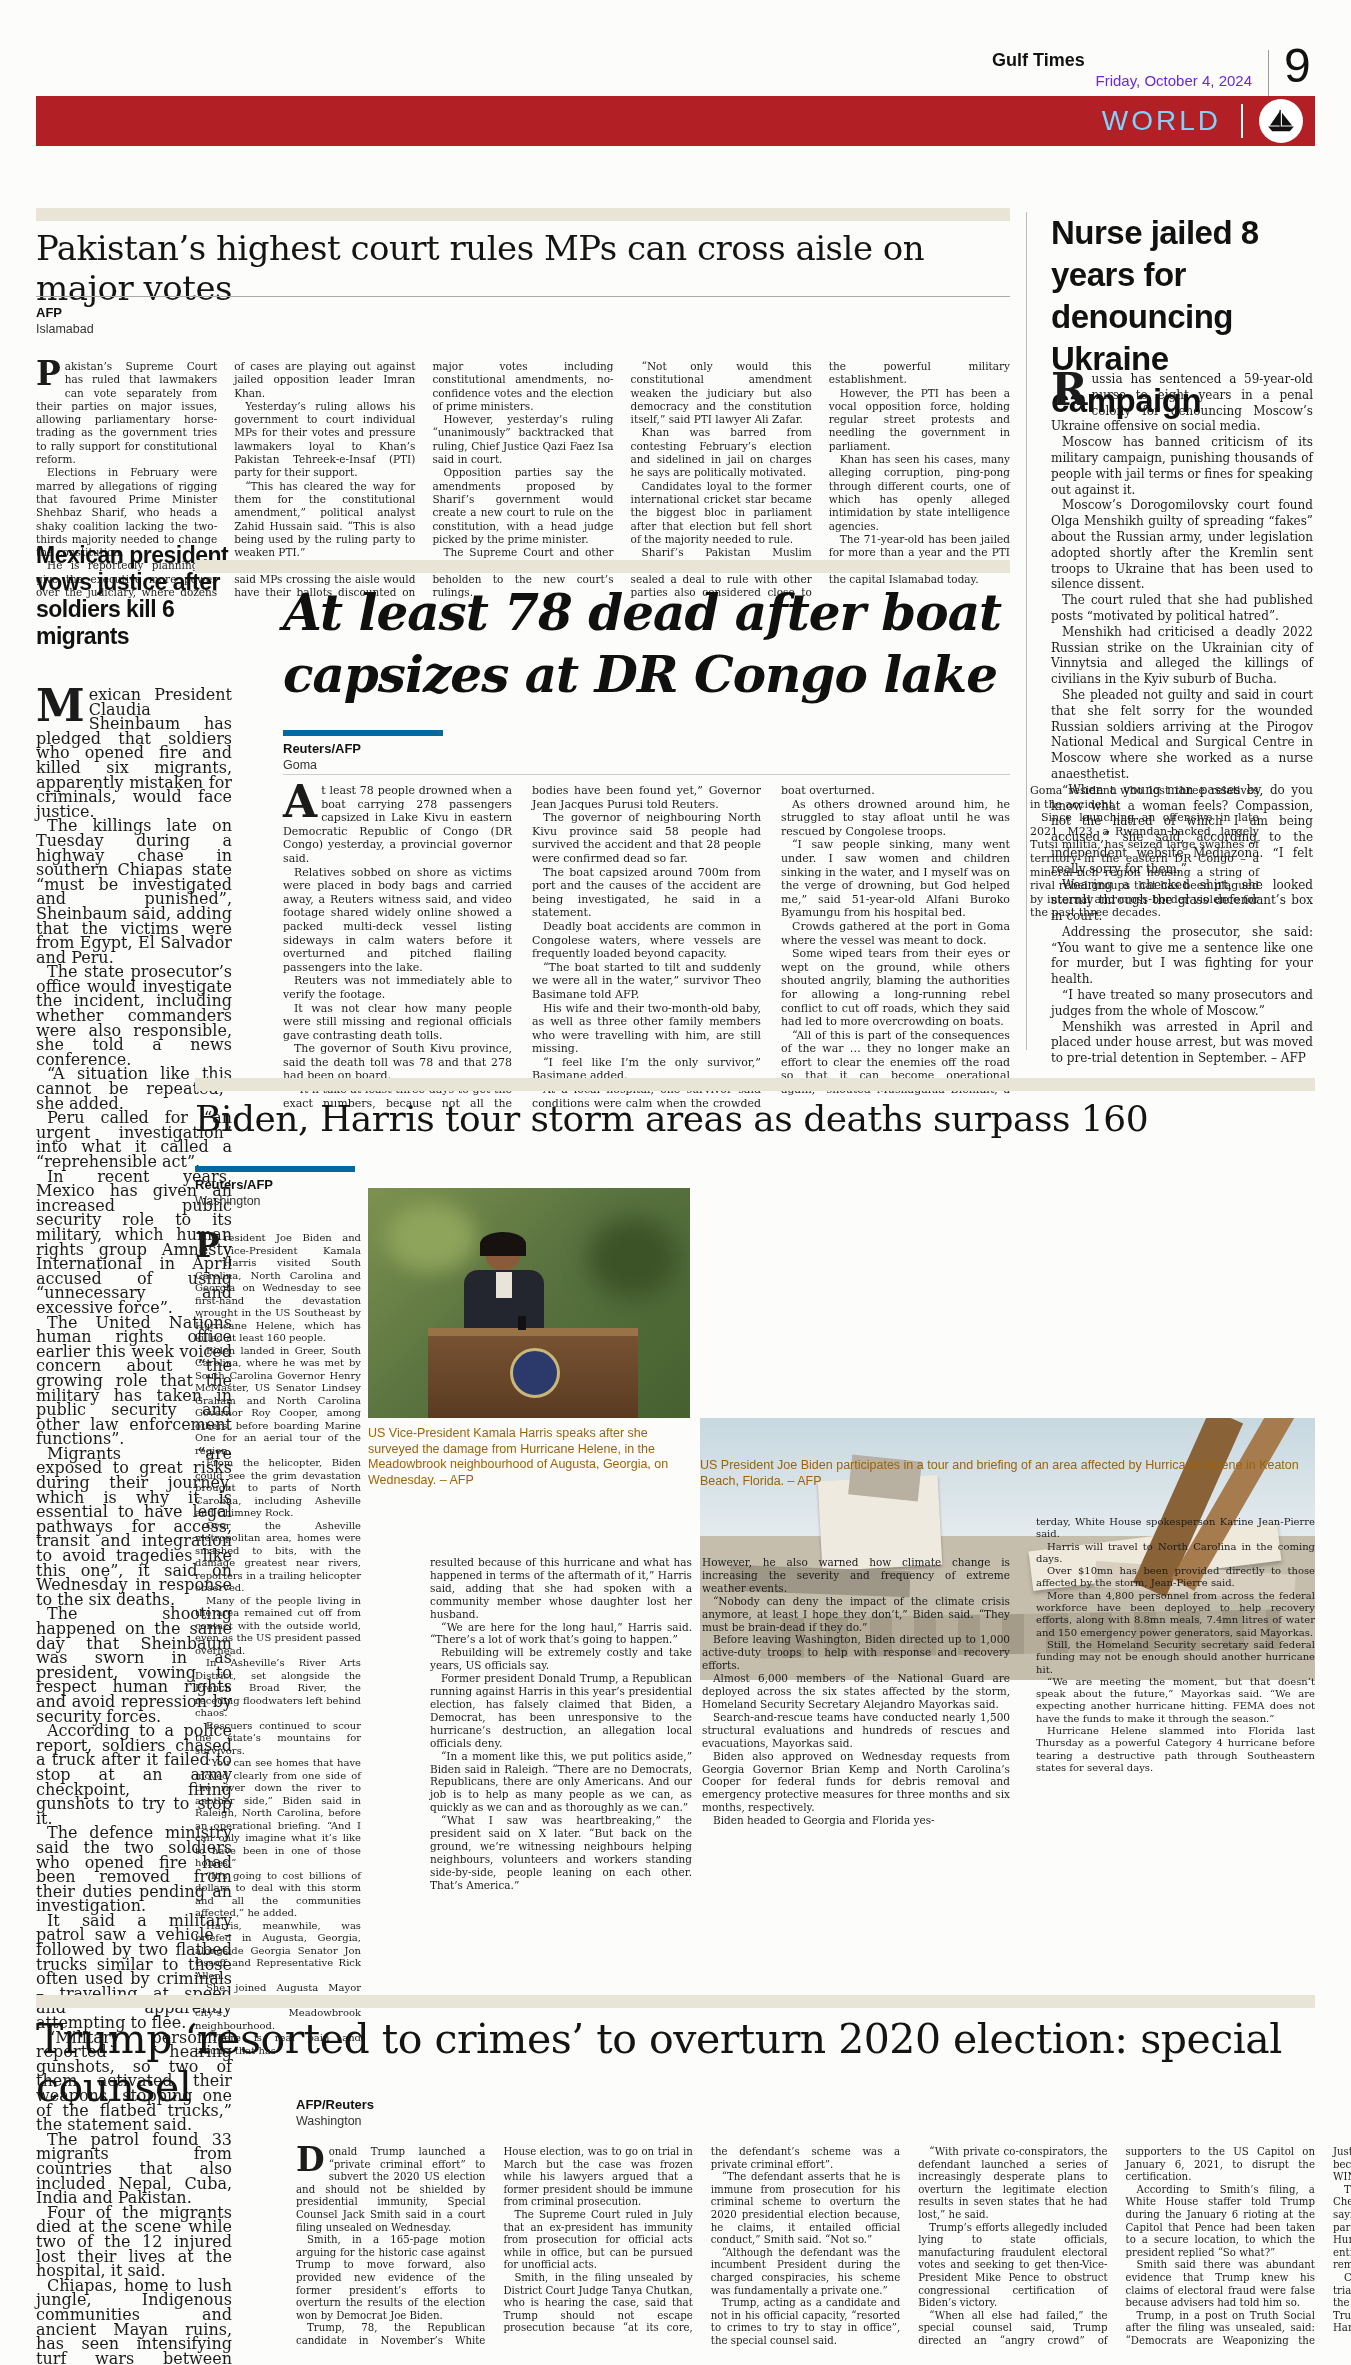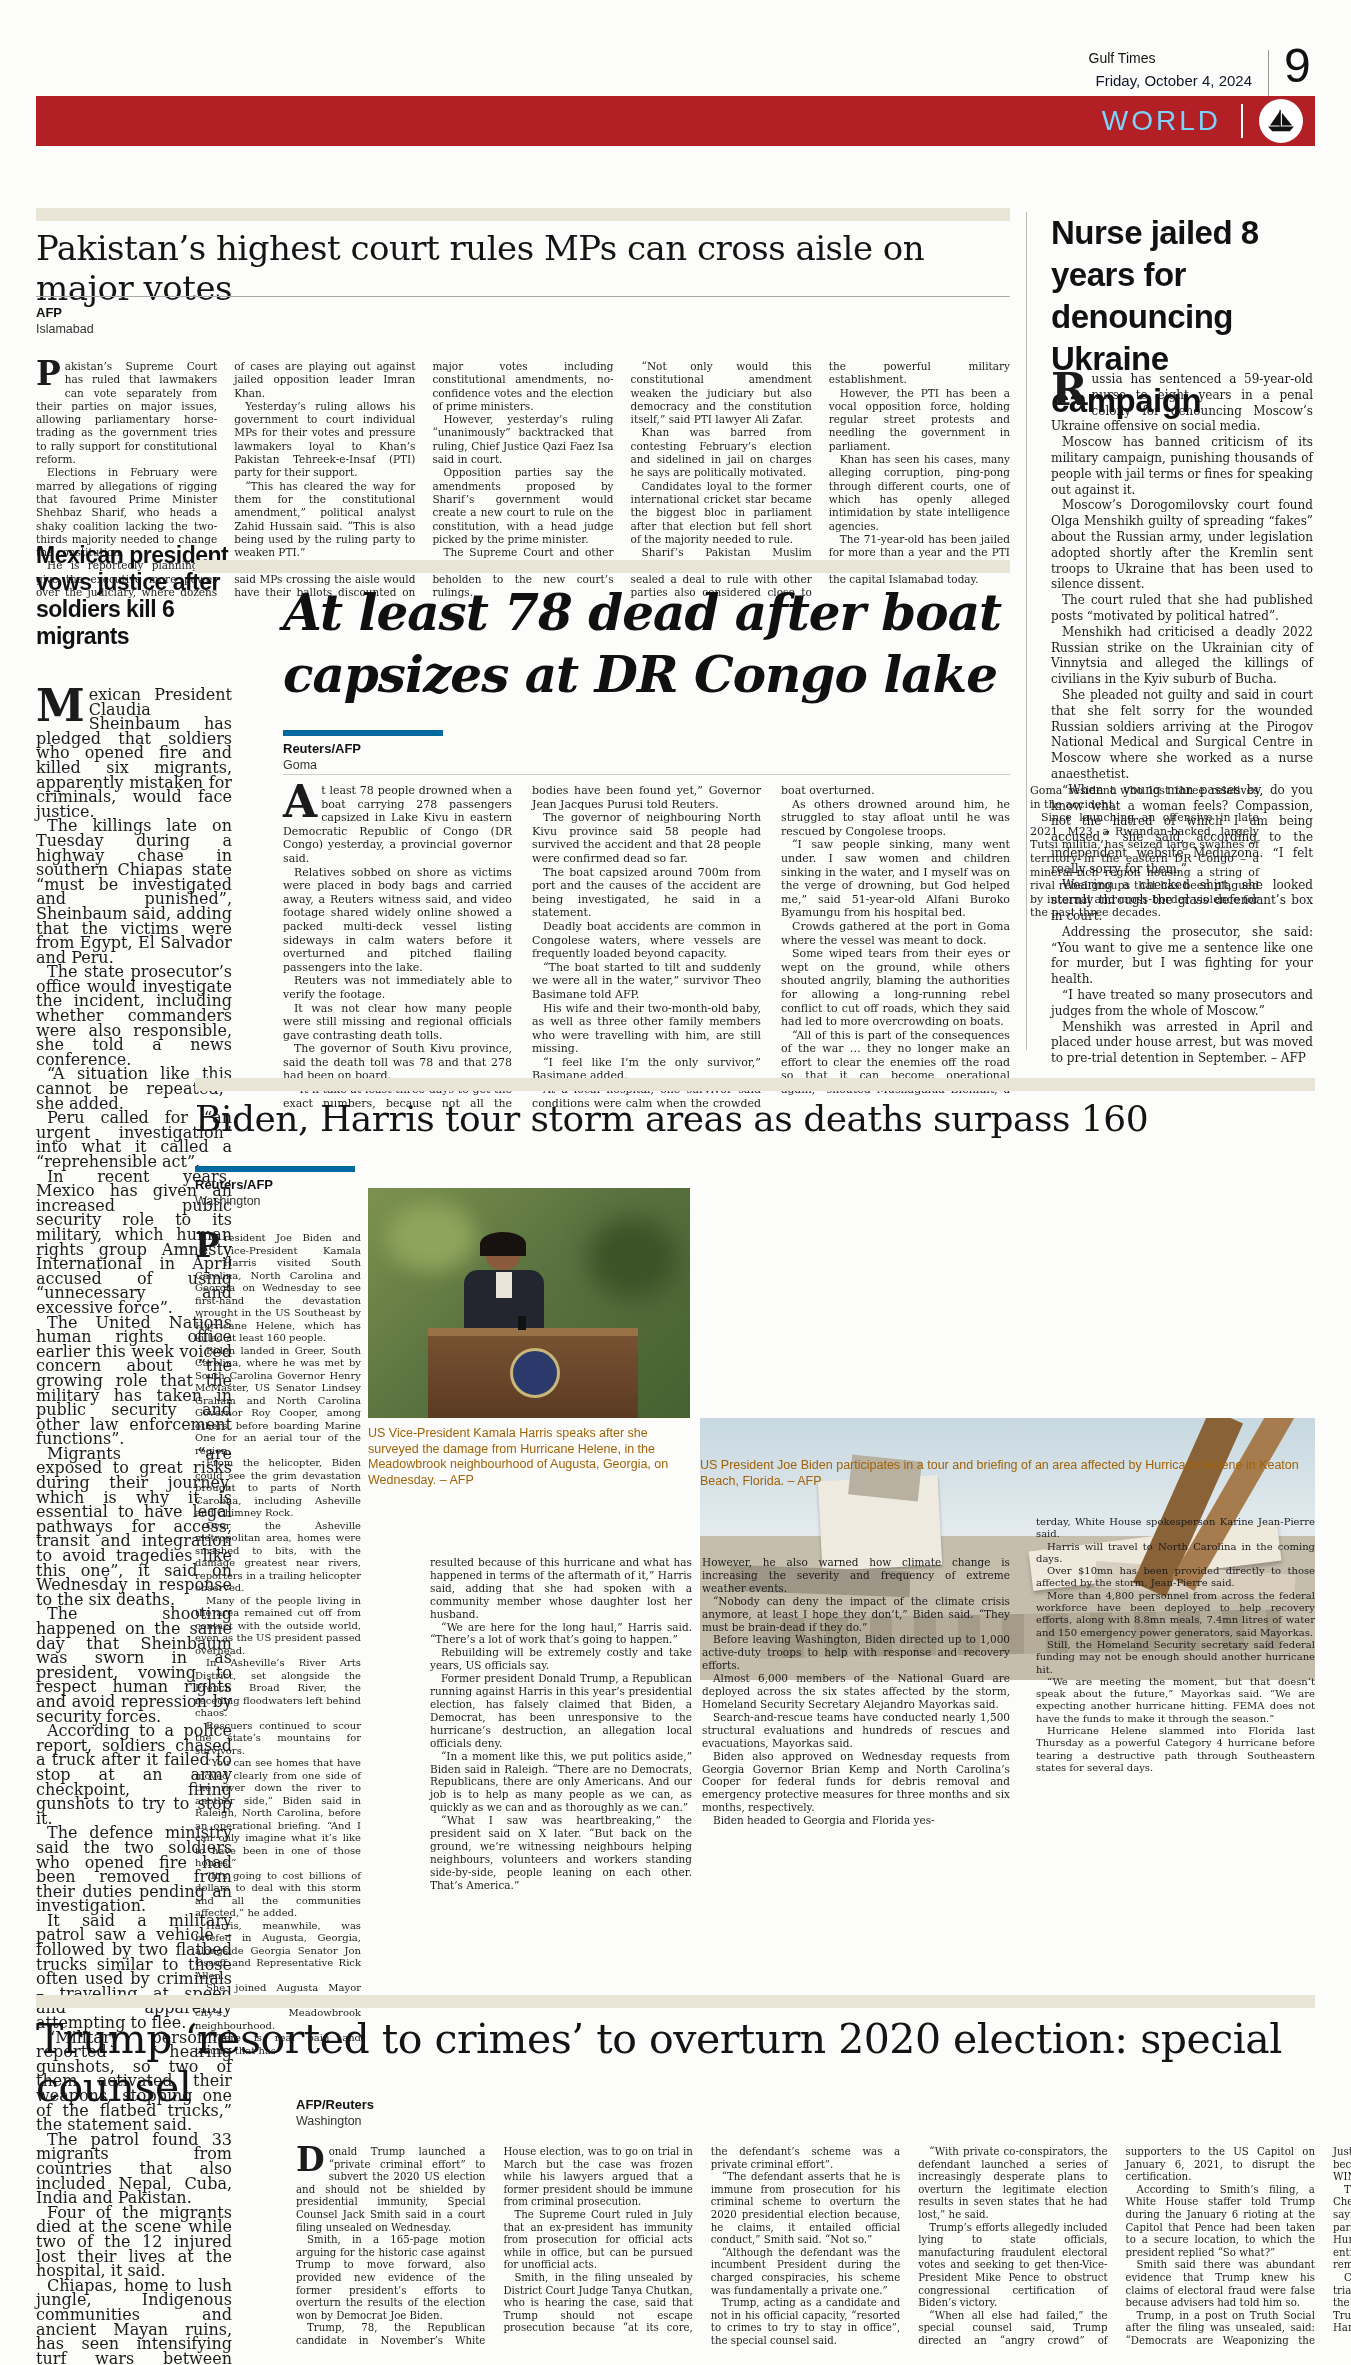--- a/index.html
+++ b/index.html
@@ -23,22 +23,22 @@
   .cols{column-fill:balance;}
   .caption{font-family:"Liberation Sans",sans-serif;color:#a16207;}
   .hr{border-top:1px solid #aaa;height:0;}
   .vr{border-left:1px solid #bbb;width:0;}
   .banner{background:#b21f24;display:flex;align-items:center;justify-content:flex-end;}
   .banner .word{color:#7dd3fc;font-family:"Liberation Sans",sans-serif;font-weight:300;font-size:28px;letter-spacing:3px;}
   .banner .bdiv{width:2px;height:34px;background:#fff;margin:0 16px 0 20px;}
   .circle{width:44px;height:44px;border-radius:50%;background:#fff;display:flex;align-items:center;justify-content:center;margin-right:12px;}
   .photo{overflow:hidden;position:relative;background:#ccc;}
   .ph-shape{position:absolute;}
-  .masthead-name{font-family:"Liberation Sans",sans-serif;font-weight:400;font-size:14px;color:#111;text-align:center;}
-  .masthead-date{font-family:"Liberation Sans",sans-serif;font-size:15px;color:#0f172a;text-align:right;}
+  .masthead-name{font-family:"Liberation Sans",sans-serif;font-weight:700;font-size:18px;color:#111;text-align:left;}
+  .masthead-date{font-family:"Liberation Sans",sans-serif;font-size:15px;color:#6d28d9;text-align:right;}
   .pageno{font-family:"Liberation Sans",sans-serif;font-size:48px;color:#111;}
 </style>
 </head>
 <body>
 
 <div id="page">
 
   <div class="abs masthead-name" style="right:99px;top:50px;width:260px;">Gulf Times</div>
   <div class="abs masthead-date" style="right:99px;top:72px;width:260px;">Friday, October 4, 2024</div>
   <div class="abs vr" style="left:1268px;top:50px;height:46px;border-color:#999;"></div>

